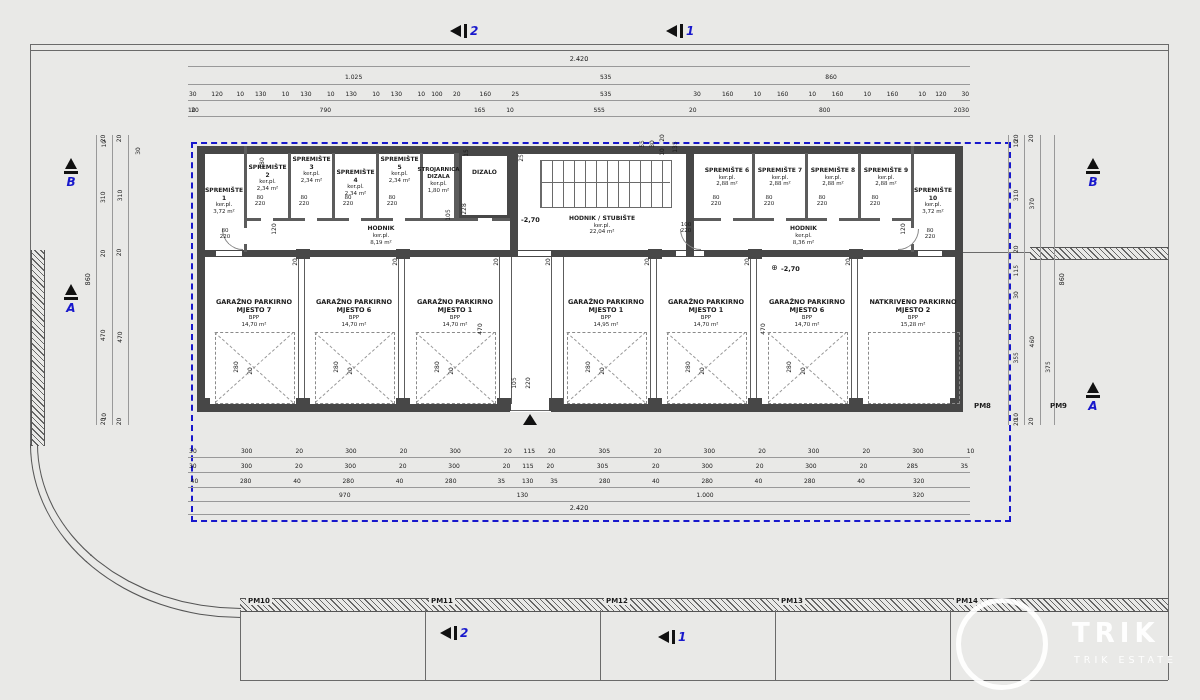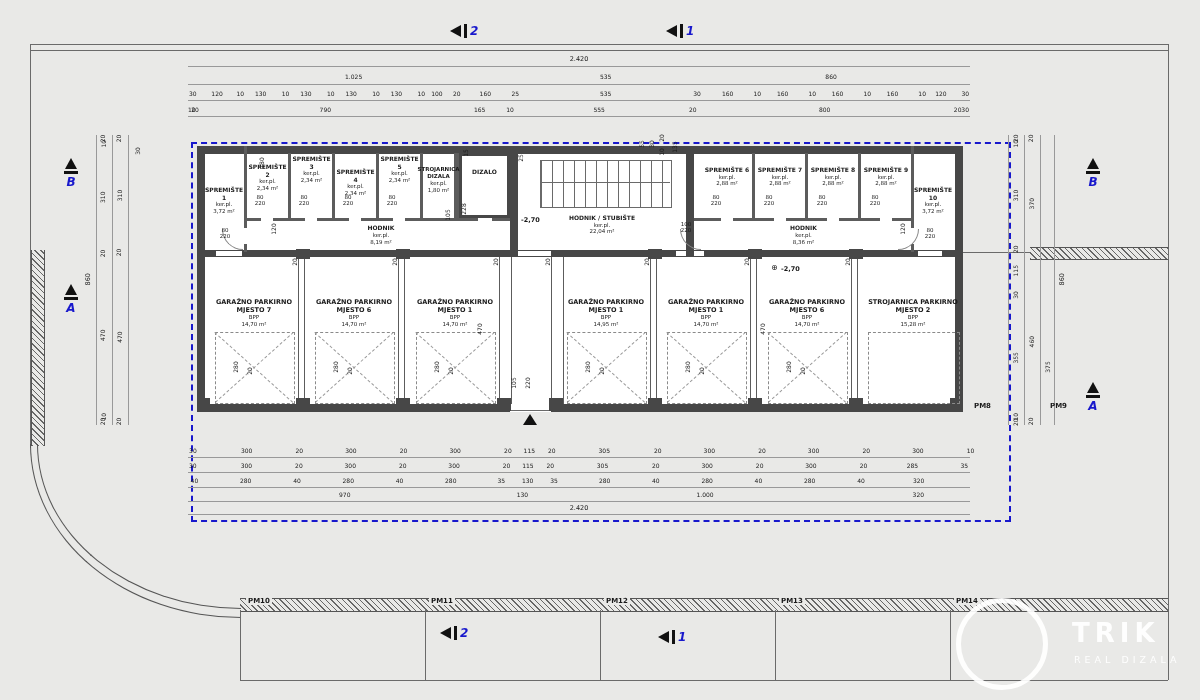--- a/index.html
+++ b/index.html
@@ -282,21 +282,21 @@
     <span class="sub">BPP</span>
     <span class="sub">14,70 m²</span>
   </div>
   <div class="dash" style="left:768px;top:332px;width:78px;height:70px"></div>
   <div class="diag" style="left:768px;top:332px;width:105px;transform:rotate(41.9deg)"></div>
   <div class="diag" style="left:768px;top:402px;width:105px;transform:rotate(-41.9deg)"></div>
   <span class="rdim" style="left:783px;top:364px">280</span>
   <span class="rdim" style="left:799px;top:368px">20</span>
 
   <div class="room park" style="left:863px;top:298px;width:100px">
-    <span class="nm">STROJARNICA PARKIRNO</span>
+    <span class="nm">NATKRIVENO PARKIRNO</span>
     <span class="nm">MJESTO 2</span>
     <span class="sub">BPP</span>
     <span class="sub">15,28 m²</span>
   </div>
   <div class="dash" style="left:868px;top:332px;width:90px;height:70px"></div>
 
   <span class="rdim" style="left:508px;top:380px">105</span>
   <span class="rdim" style="left:522px;top:380px">220</span>
 
   <span class="rdim" style="left:291px;top:259px">20</span>
@@ -581,15 +581,15 @@
   <span class="pm" style="left:974px;top:402px">PM8</span>
   <span class="pm" style="left:1050px;top:402px">PM9</span>
   <span class="pm pmb" style="left:246px;top:597px">PM10</span>
   <span class="pm pmb" style="left:429px;top:597px">PM11</span>
   <span class="pm pmb" style="left:604px;top:597px">PM12</span>
   <span class="pm pmb" style="left:779px;top:597px">PM13</span>
   <span class="pm pmb" style="left:954px;top:597px">PM14</span>
 
   <div class="ring" style="left:956px;top:598px;width:82px;height:82px"></div>
   <div class="wm" style="left:1072px;top:618px;font-size:26px;font-weight:bold;letter-spacing:5px">TRIK</div>
-  <div class="wm" style="left:1074px;top:654px;font-size:9.5px;letter-spacing:4px">REAL DIZALA</div>
+  <div class="wm" style="left:1074px;top:654px;font-size:9.5px;letter-spacing:4px">TRIK ESTATE</div>
 
 </div>
 
 </body></html>

